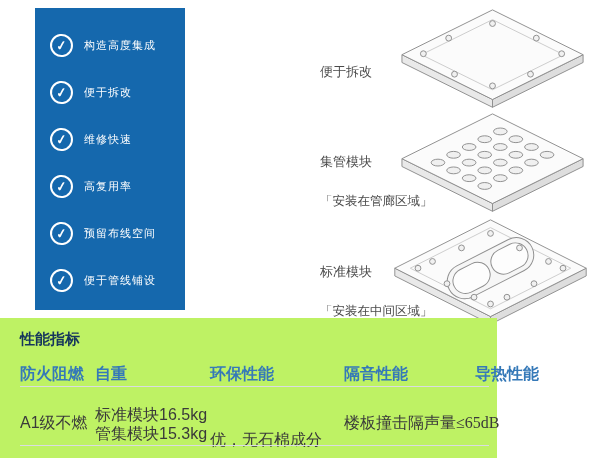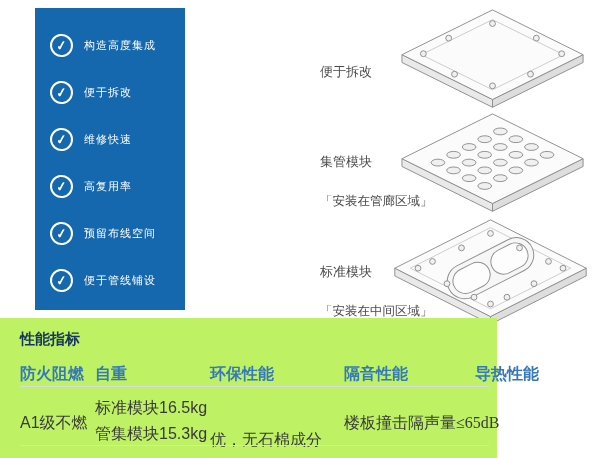--- a/index.html
+++ b/index.html
@@ -155,21 +155,21 @@
 
     <span class="col hdr c1">防火阻燃</span>
     <span class="col hdr c2">自重</span>
     <span class="col hdr c3">环保性能</span>
     <span class="col hdr c4">隔音性能</span>
     <span class="col hdr c5">导热性能</span>
 
     <div class="rule rule-top"></div>
 
     <span class="col val c1" style="top:95px;">A1级不燃</span>
-    <span class="col val c2" style="top:80px;">标准模块16.5kg</span>
+    <span class="col val c2" style="top:87px;">标准模块16.5kg</span>
     <span class="col val c2" style="top:106px;">管集模块15.3kg</span>
     <span class="col val c3" style="top:112px;">优，无石棉成分</span>
     <span class="col val c4" style="top:95px;font-family:Liberation Serif, serif;">楼板撞击隔声量≤65dB</span>
 
     <div class="rule rule-bottom"></div>
   </section>
 
 </div>
 
 </body></html>

